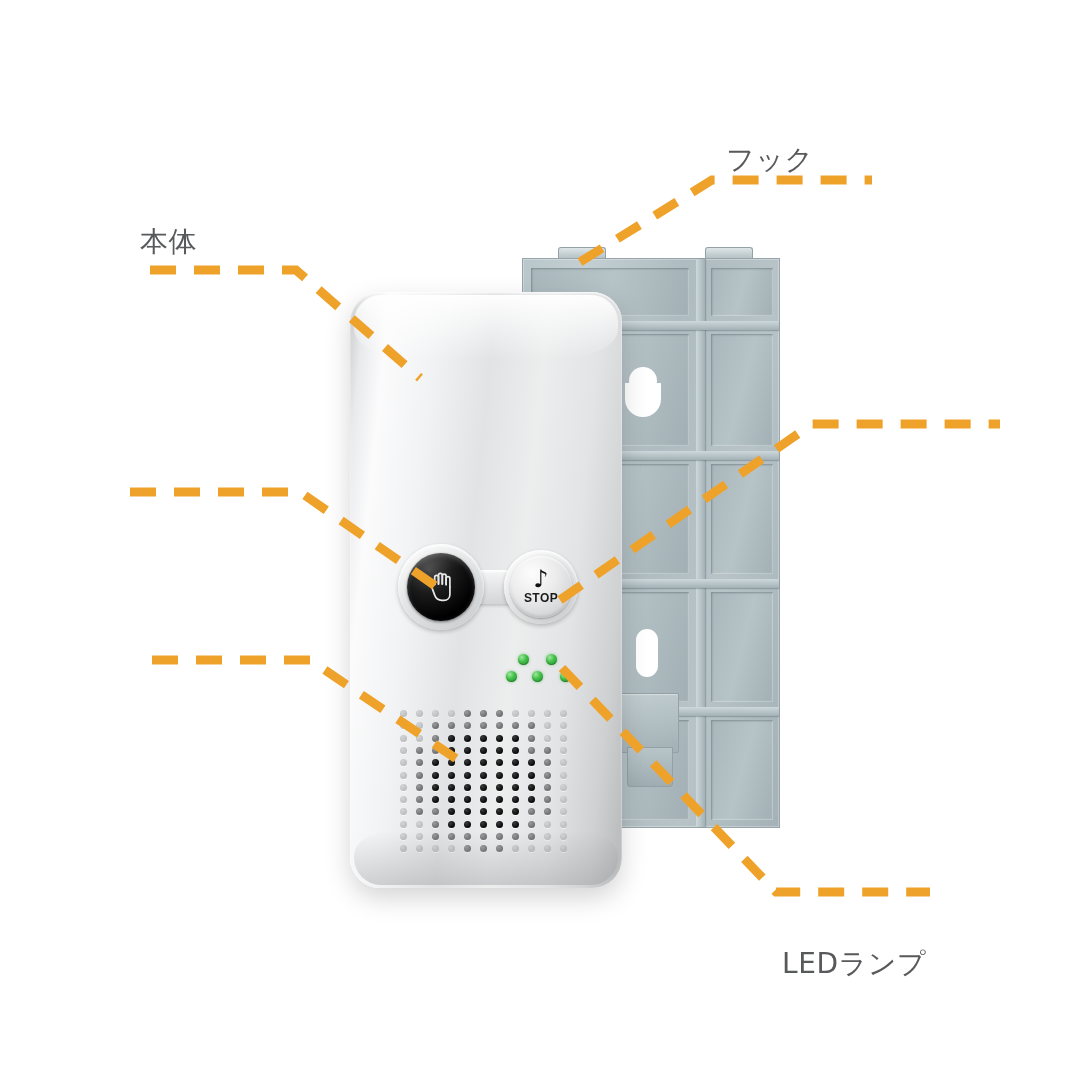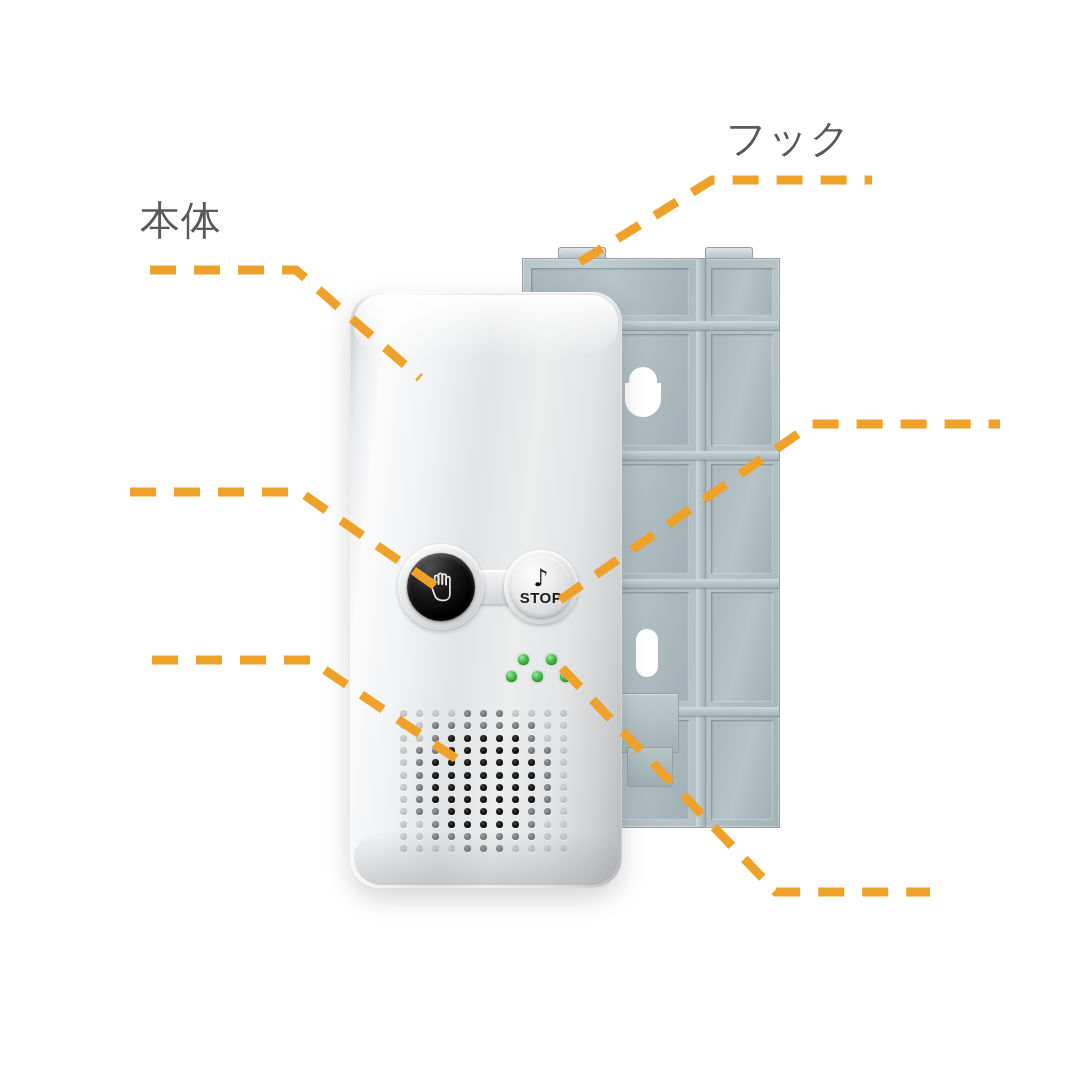--- a/index.html
+++ b/index.html
@@ -9,26 +9,27 @@
     background:#ffffff;
     font-family:"Liberation Sans","DejaVu Sans",sans-serif;
     overflow:hidden;
   }
   #stage{position:relative;width:1080px;height:1080px;background:#fff;}
 
   
   .label{
     position:absolute;
     color:#58595b;
-    font-size:40px;
+    font-size:28px;
     font-weight:400;
     letter-spacing:0.02em;
     white-space:nowrap;
     line-height:1;
     font-family:"DejaVu Sans","Liberation Sans",sans-serif;
+    margin-top:28px;
   }
 
   
   #leaders{position:absolute;left:0;top:0;width:1080px;height:1080px;pointer-events:none;}
   .leader{
     fill:none;
     stroke:#efa22a;
     stroke-width:9;
     stroke-linecap:butt;
     stroke-dasharray:26 18;
@@ -191,21 +192,21 @@
     box-shadow:
       inset 0 1px 2px rgba(255,255,255,.95),
       inset 0 -2px 3px rgba(0,0,0,.12),
       0 1px 2px rgba(0,0,0,.28);
     display:flex;flex-direction:column;
     align-items:center;justify-content:center;
   }
   #stopbtn .note{font-size:24px;line-height:.85;color:#111;margin-bottom:1px;
                  font-family:"DejaVu Sans",sans-serif;}
   #stopbtn .stoptxt{
-    font-size:15px;font-weight:700;color:#1b1b1b;letter-spacing:.035em;
+    font-size:12px;font-weight:700;color:#1b1b1b;letter-spacing:.035em;
     font-family:"Liberation Sans",sans-serif;
   }
 
   
   #leds{position:absolute;left:150px;top:362px;width:74px;height:34px;}
   .led{
     position:absolute;width:11px;height:11px;border-radius:50%;
     background:radial-gradient(circle at 34% 30%, #9ee89c 0%, #45c14a 42%, #1f8b2c 100%);
     box-shadow:0 0 3px rgba(60,180,70,.65), inset 0 -1px 1px rgba(0,0,0,.25);
   }
@@ -452,14 +453,15 @@
     <path class="leader" d="M562 668 L776 892 L930 892"></path>
   </svg>
 
   <div class="label" style="left:140px; top:200px;">本体</div>
 
 
 
   <div class="label" style="left:726px; top:118px;">フック</div>
 
 
+  <div class="label" style="left:782px; top:922px;">LEDランプ</div>
 
 </div>
 
 </body></html>

